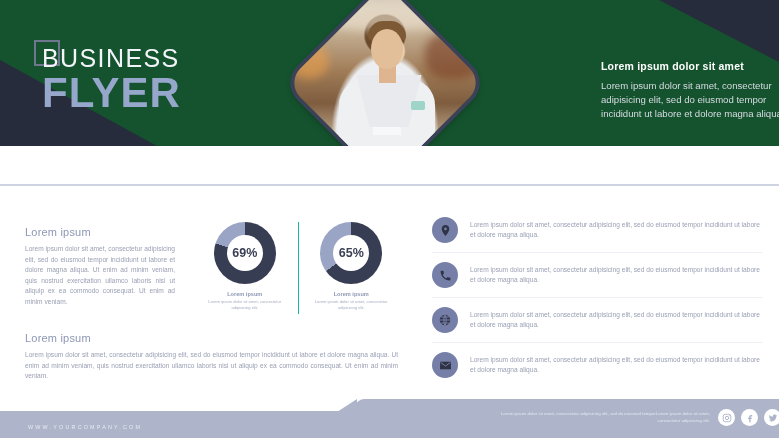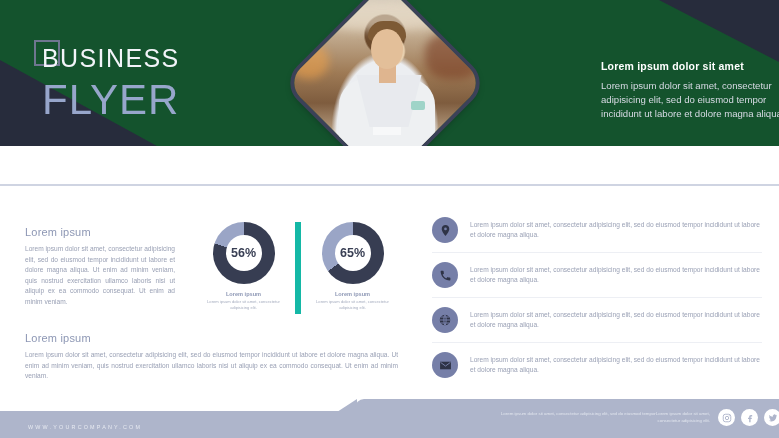--- a/index.html
+++ b/index.html
@@ -10,21 +10,21 @@
   .header{position:absolute;left:0;top:0;width:779px;height:146px;background:#14532d;overflow:hidden;}
   .hdr-tri-left{position:absolute;left:0;top:60px;width:0;height:0;
     border-left:230px solid #272c3c;border-top:126px solid transparent;}
   .hdr-tri-right{position:absolute;right:0;top:0;width:0;height:0;
     border-right:120px solid #272c3c;border-bottom:62px solid transparent;}
   .hdr-underline{position:absolute;left:0;top:184px;width:779px;height:2px;background:#cfd4e2;}
 
   .title-wrap{position:absolute;left:30px;top:46px;}
   .sq-mark{position:absolute;left:4px;top:-6px;width:22px;height:22px;border:2px solid #6f7690;}
   .t-business{position:relative;font-size:25px;letter-spacing:1.4px;color:#f2f4f9;font-weight:400;line-height:1;padding-left:12px;}
-  .t-flyer{position:relative;font-size:42px;letter-spacing:1px;color:#97a6cb;font-weight:400;line-height:1;padding-left:12px;margin-top:8px;}
+  .t-flyer{position:relative;font-size:42px;letter-spacing:1px;color:#97a6cb;font-weight:700;line-height:1;padding-left:12px;margin-top:1px;}
 
   
   .diamond{position:absolute;left:315px;top:13px;width:140px;height:140px;
     transform:rotate(45deg);border-radius:20px;overflow:hidden;
     box-shadow:0 0 0 4px #3b4158, 2px 2px 9px rgba(0,0,0,.45);}
   .diamond-inner{width:200px;height:200px;margin:-30px 0 0 -30px;transform:rotate(-45deg);
     background:
       radial-gradient(circle at 52% 34%, #e8cfae 0 9%, rgba(232,207,174,0) 10%),
       radial-gradient(circle at 50% 26%, #6b4a2c 0 11%, rgba(107,74,44,0) 12%),
       radial-gradient(ellipse at 50% 74%, #eceef1 0 34%, rgba(236,238,241,0) 38%),
@@ -56,21 +56,21 @@
   
   .sec-title{font-size:11px;font-weight:400;color:#8d97b4;letter-spacing:.2px;}
   .sec-body{margin-top:6px;font-size:6.6px;line-height:10.6px;color:#9aa1b5;text-align:justify;}
 
   .block1{position:absolute;left:25px;top:226px;width:150px;}
   .block2{position:absolute;left:25px;top:332px;width:373px;}
 
   
   .donuts{position:absolute;left:192px;top:222px;width:212px;height:92px;display:flex;}
   .donut-cell{width:106px;display:flex;flex-direction:column;align-items:center;}
-  .donut-cell + .donut-cell{border-left:6px solid #14b8a6;}
+  .donut-cell + .donut-cell{border-left:1px solid #14b8a6;}
   .donut{position:relative;width:62px;height:62px;border-radius:50%;}
   .donut::after{content:"";position:absolute;left:13px;top:13px;width:36px;height:36px;border-radius:50%;background:#fff;}
   .donut-val{position:absolute;left:0;top:0;width:62px;height:62px;display:flex;align-items:center;justify-content:center;
     font-size:12.5px;font-weight:700;color:#3a4055;z-index:2;}
   .donut-cap{margin-top:7px;font-size:5.6px;font-weight:700;color:#8d97b4;text-align:center;}
   .donut-sub{margin-top:2px;font-size:4.1px;line-height:5.6px;color:#a6adbf;text-align:center;width:92px;}
 
   
   .contacts{position:absolute;left:432px;top:208px;width:330px;}
   .c-item{display:flex;align-items:flex-start;padding:9px 0 9px 0;border-bottom:1px solid #edeff4;}
@@ -137,21 +137,21 @@
   <div class="hdr-underline"></div>
 
   <div class="block1">
     <div class="sec-title">Lorem ipsum</div>
     <div class="sec-body">Lorem ipsum dolor sit amet, consectetur adipisicing elit, sed do eiusmod tempor incididunt ut labore et dolore magna aliqua. Ut enim ad minim veniam, quis nostrud exercitation ullamco laboris nisi ut aliquip ex ea commodo consequat. Ut enim ad minim veniam.</div>
   </div>
 
   <div class="donuts">
     <div class="donut-cell">
       <div class="donut" id="donut0" style="background: conic-gradient(rgb(55, 61, 82) 0deg, rgb(55, 61, 82) 288deg, rgb(154, 165, 198) 288deg, rgb(154, 165, 198) 360deg);">
-        <div class="donut-val">56%</div>
+        <div class="donut-val">69%</div>
       </div>
       <div class="donut-cap">Lorem ipsum</div>
       <div class="donut-sub">Lorem ipsum dolor sit amet, consectetur adipisicing elit.</div>
     </div>
     <div class="donut-cell">
       <div class="donut" id="donut1" style="background: conic-gradient(rgb(55, 61, 82) 0deg, rgb(55, 61, 82) 234deg, rgb(154, 165, 198) 234deg, rgb(154, 165, 198) 360deg);">
         <div class="donut-val">65%</div>
       </div>
       <div class="donut-cap">Lorem ipsum</div>
       <div class="donut-sub">Lorem ipsum dolor sit amet, consectetur adipisicing elit.</div>

